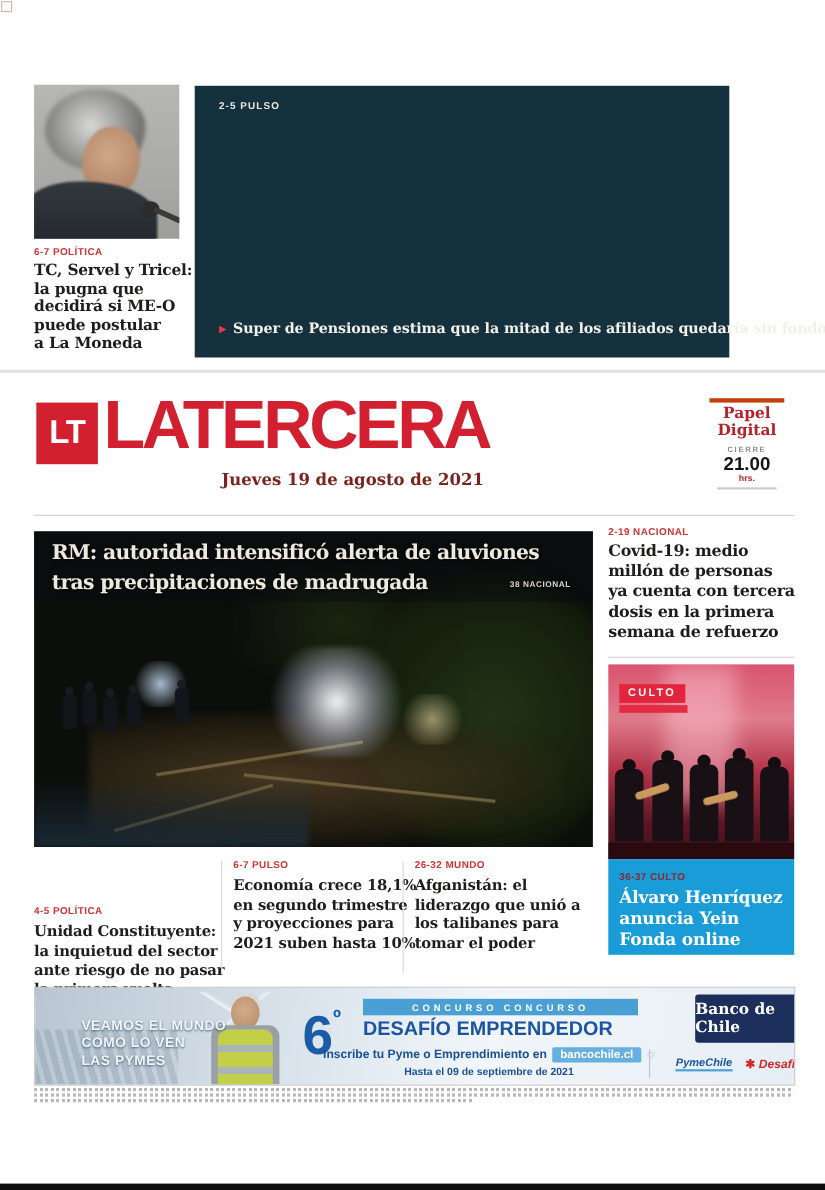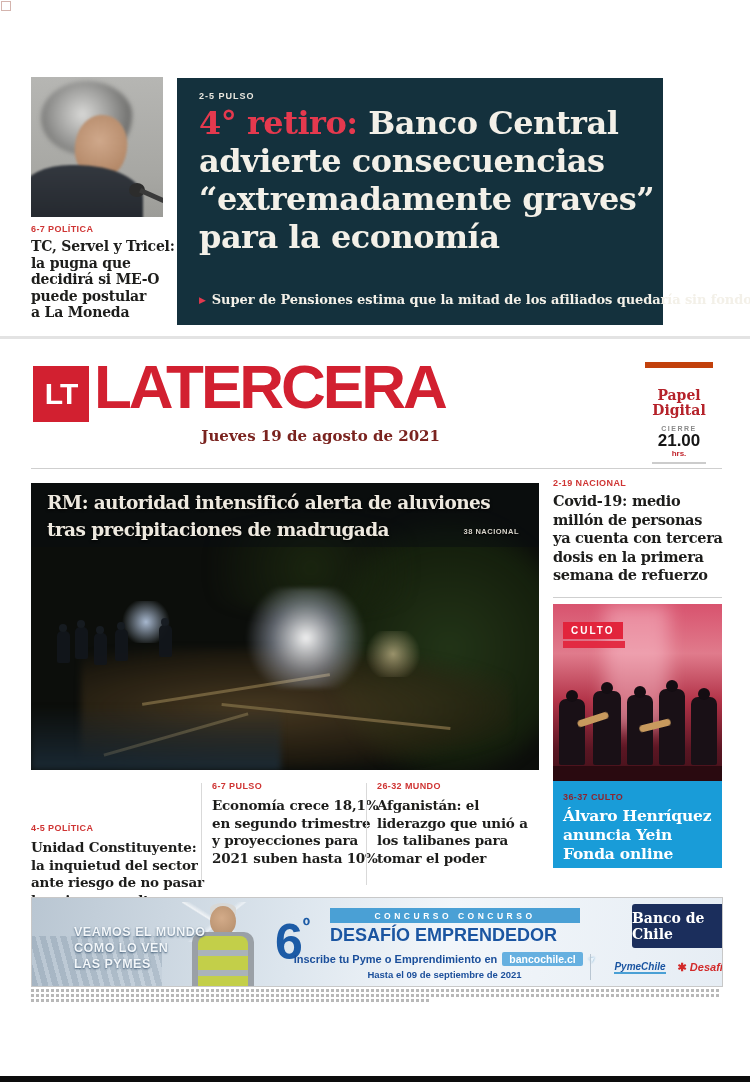--- a/index.html
+++ b/index.html
@@ -42,21 +42,21 @@
   .rule-a{left:0;top:336px;width:750px;height:3px;background:#e3e3e3;}
 
   
   .lt-logo{left:33px;top:366px;width:56px;height:56px;background:#d22030;display:flex;
     align-items:center;justify-content:center;}
   .lt-logo span{color:#fff;font-weight:900;font-size:30px;letter-spacing:-1px;}
   .mast-title{left:94px;top:355px;width:350px;font-size:62px;font-weight:900;color:#d22030;
     letter-spacing:-3px;line-height:64px;}
   .mast-date{left:96px;top:427px;width:344px;text-align:right;font-size:15px;font-weight:700;
     color:#7a231f;}
-  .edition-box{left:645px;top:362px;width:68px;border-top:6px solid #c2410c;padding-top:20px;
+  .edition-box{left:645px;top:362px;width:68px;border-top:4px solid #c2410c;padding-top:3px;
     text-align:center;}
   .ed-papel{font-size:14px;font-weight:900;line-height:15px;color:#b5222a;}
   .ed-cierre{margin-top:7px;font-size:7px;font-weight:700;letter-spacing:1.5px;color:#8a8a8a;}
   .ed-time{font-size:17px;font-weight:900;line-height:17px;color:#161616;}
   .ed-unit{font-size:8px;font-weight:900;color:#c2252d;}
   .ed-bar{margin:4px auto 0;width:80%;height:2px;background:#ccc;}
 
   .rule-b{left:31px;top:468px;width:691px;height:1px;background:#cfcfcf;}
 
   
@@ -176,26 +176,20 @@
   <div class="abs serif sec-headline">
     <div class="nowrap">TC, Servel y Tricel:</div>
     <div class="nowrap">la pugna que</div>
     <div class="nowrap">decidirá si ME-O</div>
     <div class="nowrap">puede postular</div>
     <div class="nowrap">a La Moneda</div>
   </div>
 
   <div class="abs lead-box">
     <div class="abs lead-label">2-5 PULSO</div>
-    <div class="abs serif lead-headline">
-      <div class="nowrap"><span class="lead-accent">4° retiro:</span><span> Banco Central</span></div>
-      <div class="nowrap">advierte consecuencias</div>
-      <div class="nowrap">“extremadamente graves”</div>
-      <div class="nowrap">para la economía</div>
-    </div>
     <div class="abs serif lead-sub nowrap">
       <span class="tri-icon">▶</span><span>Super de Pensiones estima que la mitad de los afiliados quedaría sin fondos</span>
     </div>
   </div>
 
   <div class="abs rule-a"></div>
 
   <div class="abs lt-logo">
     <span>LT</span>
   </div>

